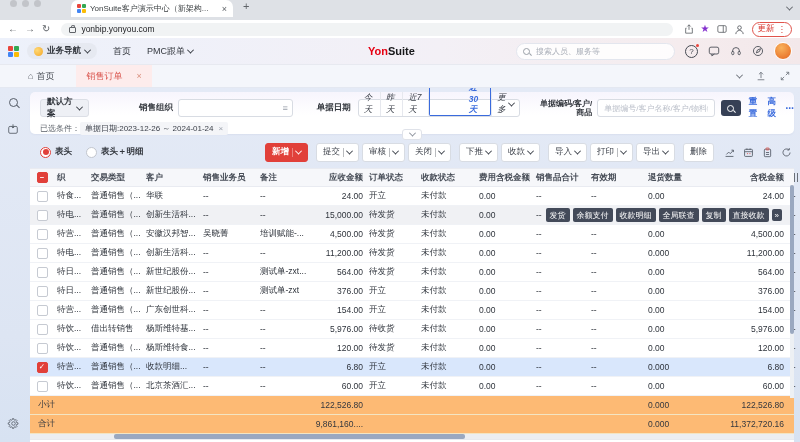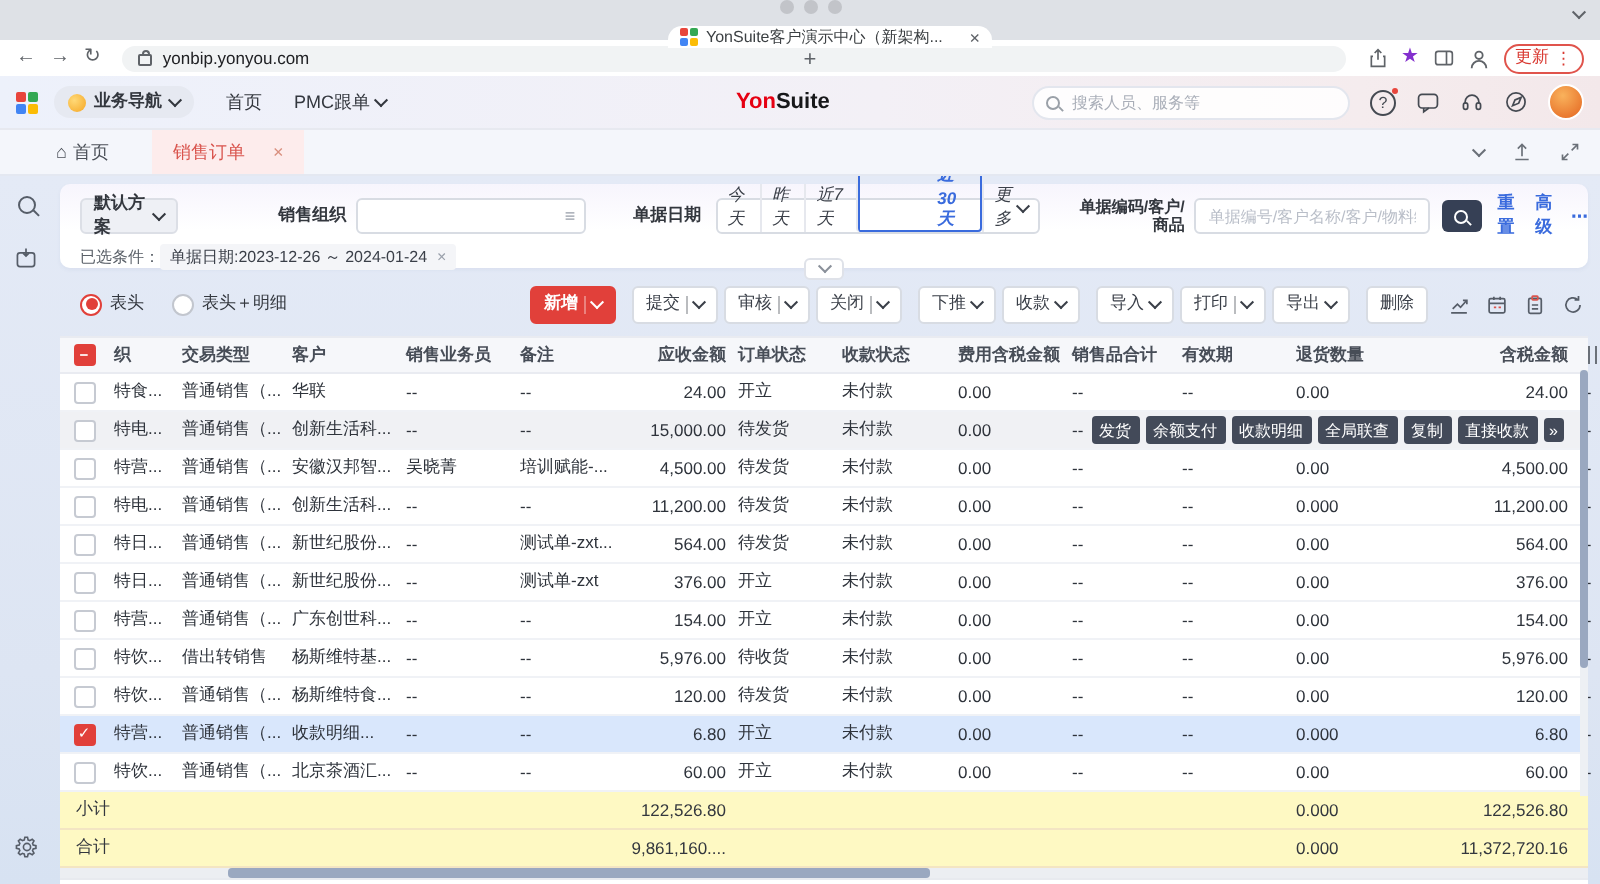--- a/index.html
+++ b/index.html
@@ -1,20 +1,20 @@
 <!DOCTYPE html>
 <html><head>
 <meta charset="utf-8">
 <style>
   html,body{margin:0;padding:0;}
   body{width:800px;height:442px;overflow:hidden;font-family:"Liberation Sans","DejaVu Sans",sans-serif;
        -webkit-font-smoothing:antialiased;background:#dee1e6;}
   .screen{width:800px;height:442px;display:flex;flex-direction:column;position:relative;}
   
-  .tabstrip{height:20px;background:#dee1e6;display:flex;align-items:center;position:relative;flex-direction:column;}
+  .tabstrip{height:20px;background:#dee1e6;display:flex;align-items:flex-start;position:relative;}
   .lights{display:flex;gap:5px;margin:0 0 6px 10px;}
   .light{width:7px;height:7px;border-radius:50%;background:#c2c4c9;}
   .btab{margin-left:30px;width:150px;height:17px;background:#fff;border-radius:7px 7px 0 0;
         display:flex;align-items:center;padding:0 6px;gap:4px;}
   .favgrid{display:grid;grid-template-columns:4px 4px;grid-gap:1px;}
   .favgrid i{width:4px;height:4px;border-radius:1px;}
   .fav-r{background:#e8453c}.fav-g{background:#34a853}.fav-b{background:#4285f4}.fav-y{background:#fbbc05}
   .btab-title{font-size:8px;color:#3c4043;white-space:nowrap;overflow:hidden;flex:1;}
   .btab-x{font-size:9px;color:#5f6368;}
   .newtab{font-size:11px;color:#5f6368;margin:0 0 3px 10px;}
@@ -105,21 +105,21 @@
   .selrow{display:flex;align-items:center;margin-top:2px;}
   .sel-prefix{margin-left:10px;font-size:8px;color:#5a6068;}
   .seltag{background:#f4f5f8;border-radius:2px;height:13px;display:flex;align-items:center;gap:5px;
           padding:0 5px;font-size:8px;color:#3a3f48;}
   .seltag .x{color:#9aa0ab;}
   .collapse-pill{position:absolute;left:50%;bottom:-6px;transform:translateX(-50%);width:18px;height:9px;
                  background:#fff;border:1px solid #dfe2e9;border-radius:3px;display:flex;
                  align-items:center;justify-content:center;color:#8a909a;}
   
   .toolrow{height:22px;margin-top:7px;display:flex;align-items:center;flex:none;}
-  .viewmode{display:flex;align-items:center;gap:4px;margin-left:10px;font-size:8.5px;color:#33373e;}
+  .viewmode{display:flex;align-items:center;gap:4px;margin-left:10px;font-size:8.5px;color:#33373e;font-weight:bold;}
   .radio{width:9px;height:9px;border:1px solid #c2c6ce;border-radius:50%;background:#fff;position:relative;flex:none;}
   .radio.on{border-color:#e1403a;}
   .radio.on::after{content:'';position:absolute;inset:1.5px;background:#e1403a;border-radius:50%;}
   .vm2{margin-left:14px;}
   .toolbtns{margin-left:auto;display:flex;align-items:center;}
   .btn-group{display:flex;gap:3px;margin-left:8px;}
   .tbtn{display:flex;align-items:center;height:17px;padding:0 6px;border:1px solid #d8dce3;border-radius:3px;
         background:#fff;font-size:8.5px;color:#3a3f48;gap:3px;}
   .tbtn-primary{background:#e1403a;border-color:#e1403a;color:#fff;font-weight:700;}
   .vdiv{width:1px;height:9px;background:currentColor;opacity:.35;}
@@ -135,21 +135,21 @@
   .cbcell{justify-content:center;}
   .trow{height:18px;border-bottom:1px solid #f0f2f6;position:relative;background:#fff;}
   .row-hover{background:#f0f1f4;}
   .row-selected{background:#d9e7fc;}
   .cb{width:9px;height:9px;border:1px solid #c6cad2;border-radius:2px;background:#fff;font-size:7.5px;
       line-height:8px;display:flex;align-items:center;justify-content:center;flex:none;}
   .cb-ind,.cb-on{background:#e1403a;border-color:#e1403a;color:#fff;font-weight:700;}
   .row-actions{position:absolute;right:12px;top:0;bottom:0;display:flex;gap:3px;align-items:center;}
   .act-btn{background:#434a59;color:#fff;font-size:8px;padding:1.5px 4px;border-radius:2px;white-space:nowrap;}
   .act-more{padding:1.5px 3px;}
-  .sumrow{background:#fef9c3;border-bottom:1px solid #f3e5c3;height:18px;}
+  .sumrow{background:#fdba74;border-bottom:1px solid #f3e5c3;height:18px;}
   .sumrow .tcell{color:#33373e;}
   .sumlabel{font-size:8.5px;color:#33373e;display:flex;align-items:center;padding-left:8px;}
   .colset{width:8px;height:9px;margin-left:4px;flex:none;
           background:repeating-linear-gradient(90deg,#6a7078 0 1px,transparent 1px 3.5px);}
   .hscroll{height:5px;background:#eceef2;position:relative;}
   .hthumb{position:absolute;left:11%;width:46%;height:100%;background:#9aa8c0;border-radius:2px;}
   .vscroll{position:absolute;right:0;top:17px;bottom:41px;width:4px;background:#edf0f4;}
   .vthumb{width:100%;height:70%;background:#9aa8c0;border-radius:2px;}
   
   .footbar{height:24px;background:#fff;border-top:1px solid #e8eaef;display:flex;align-items:center;

